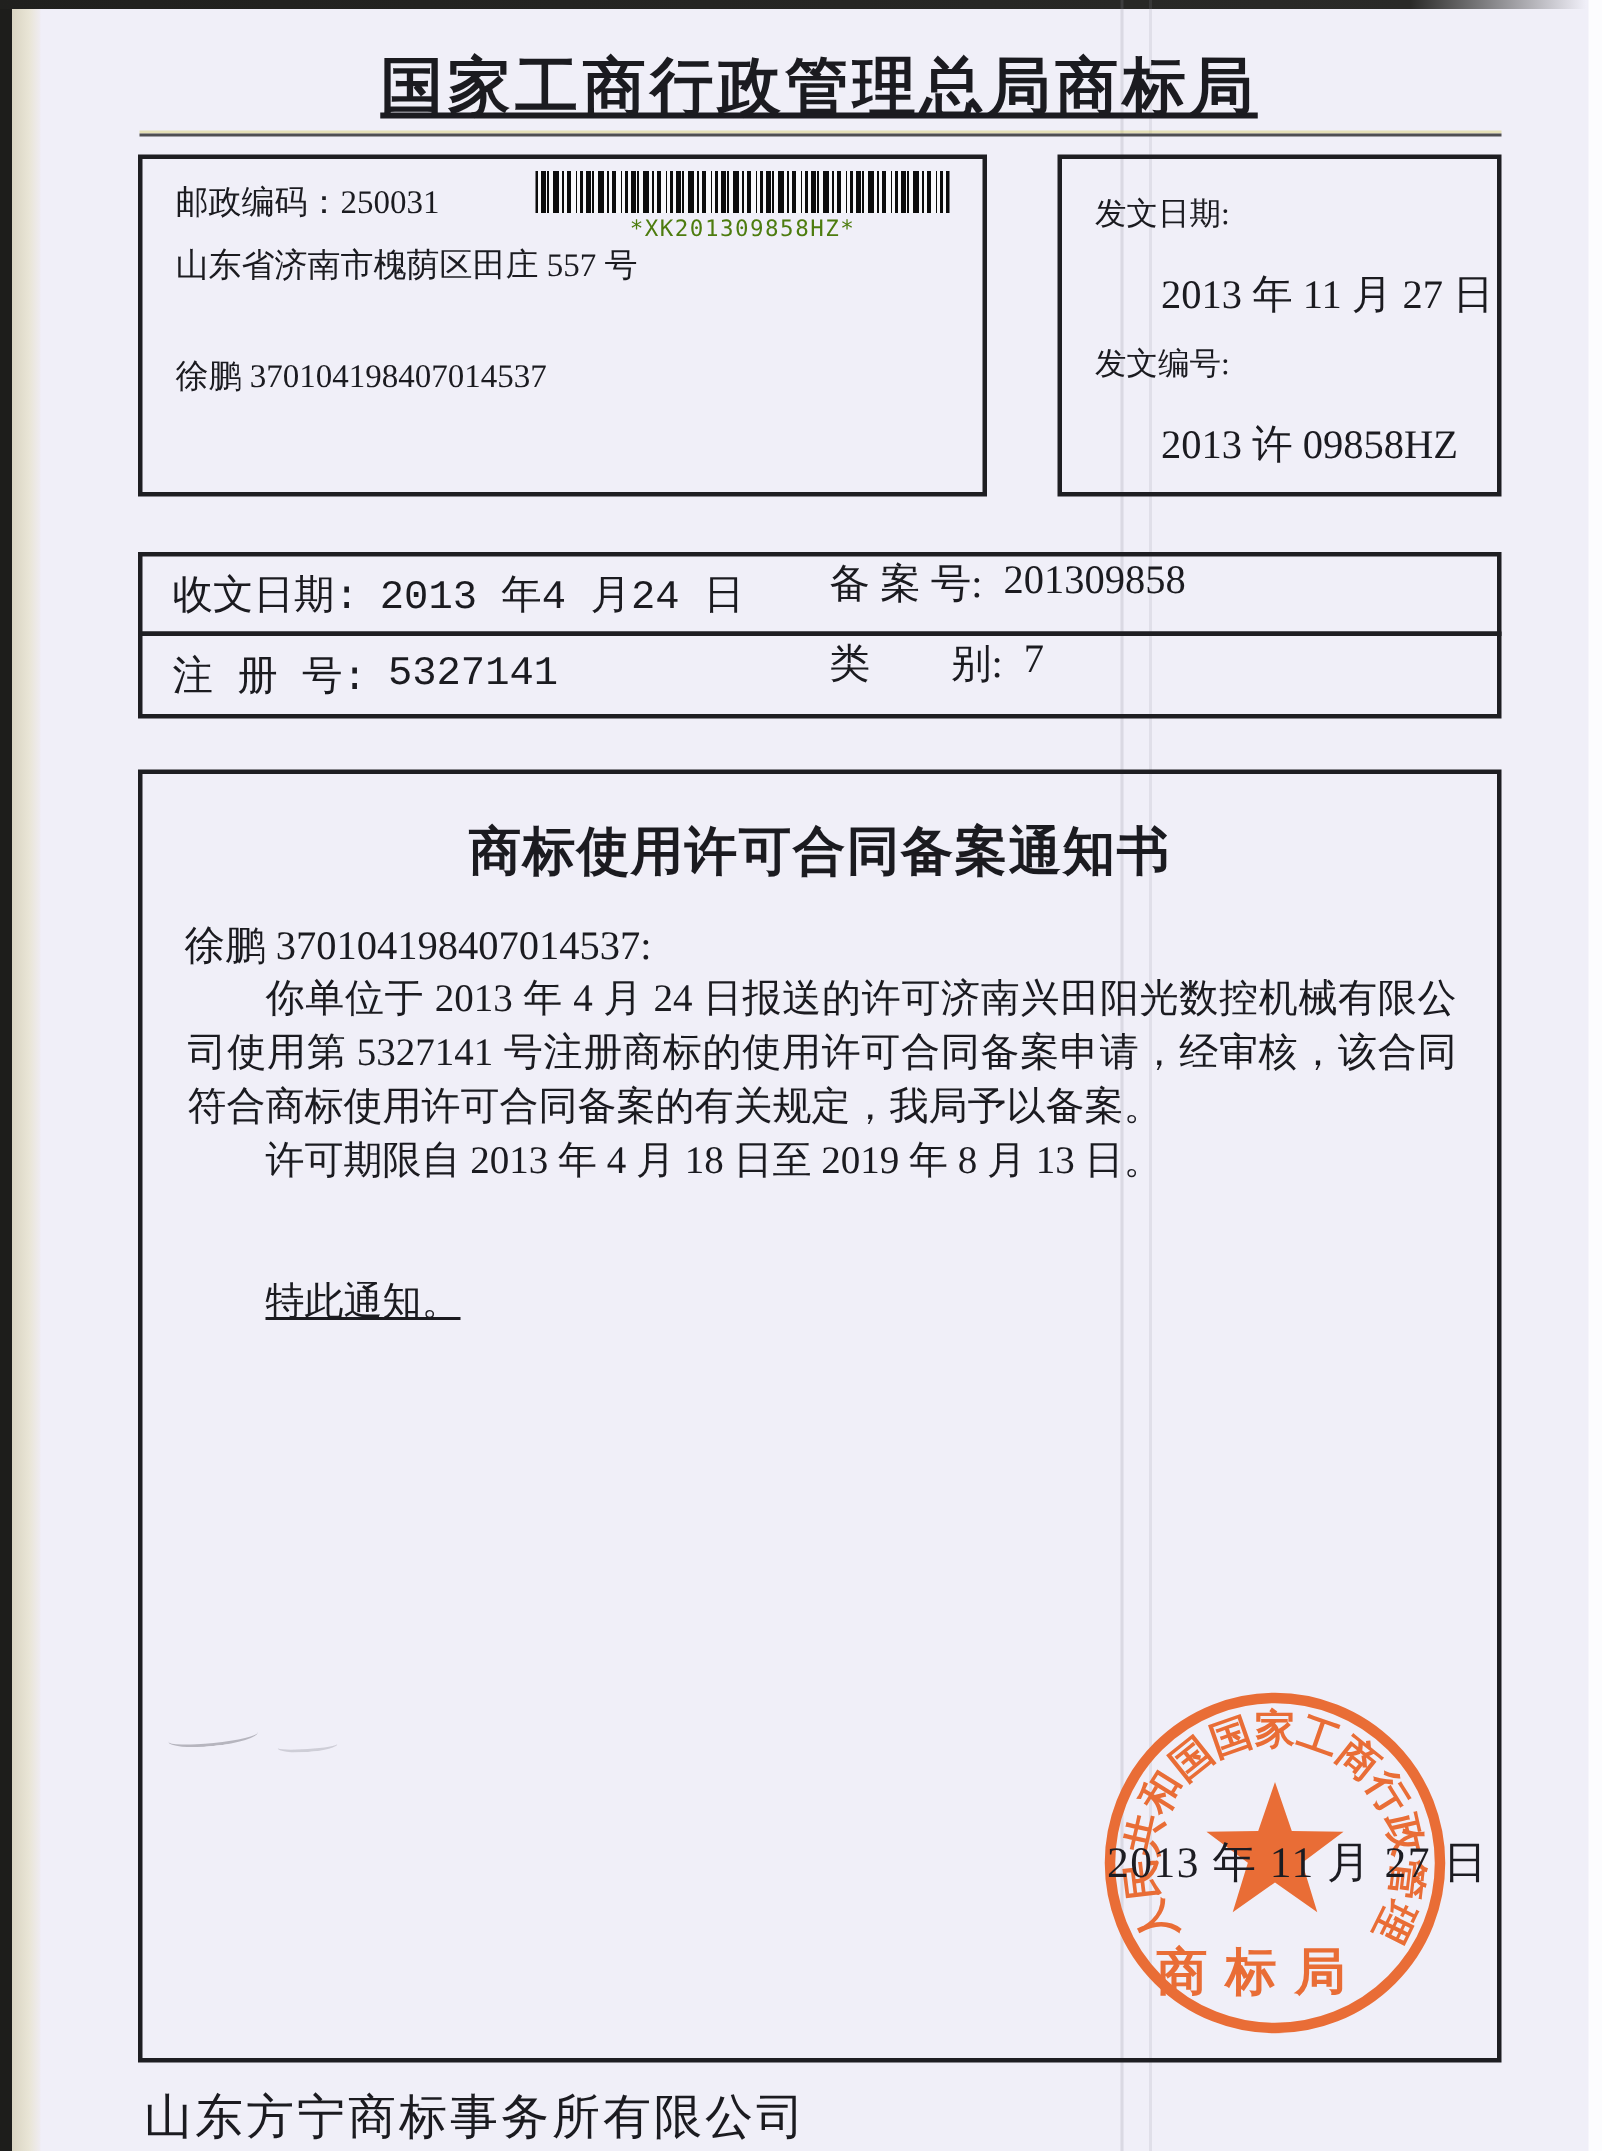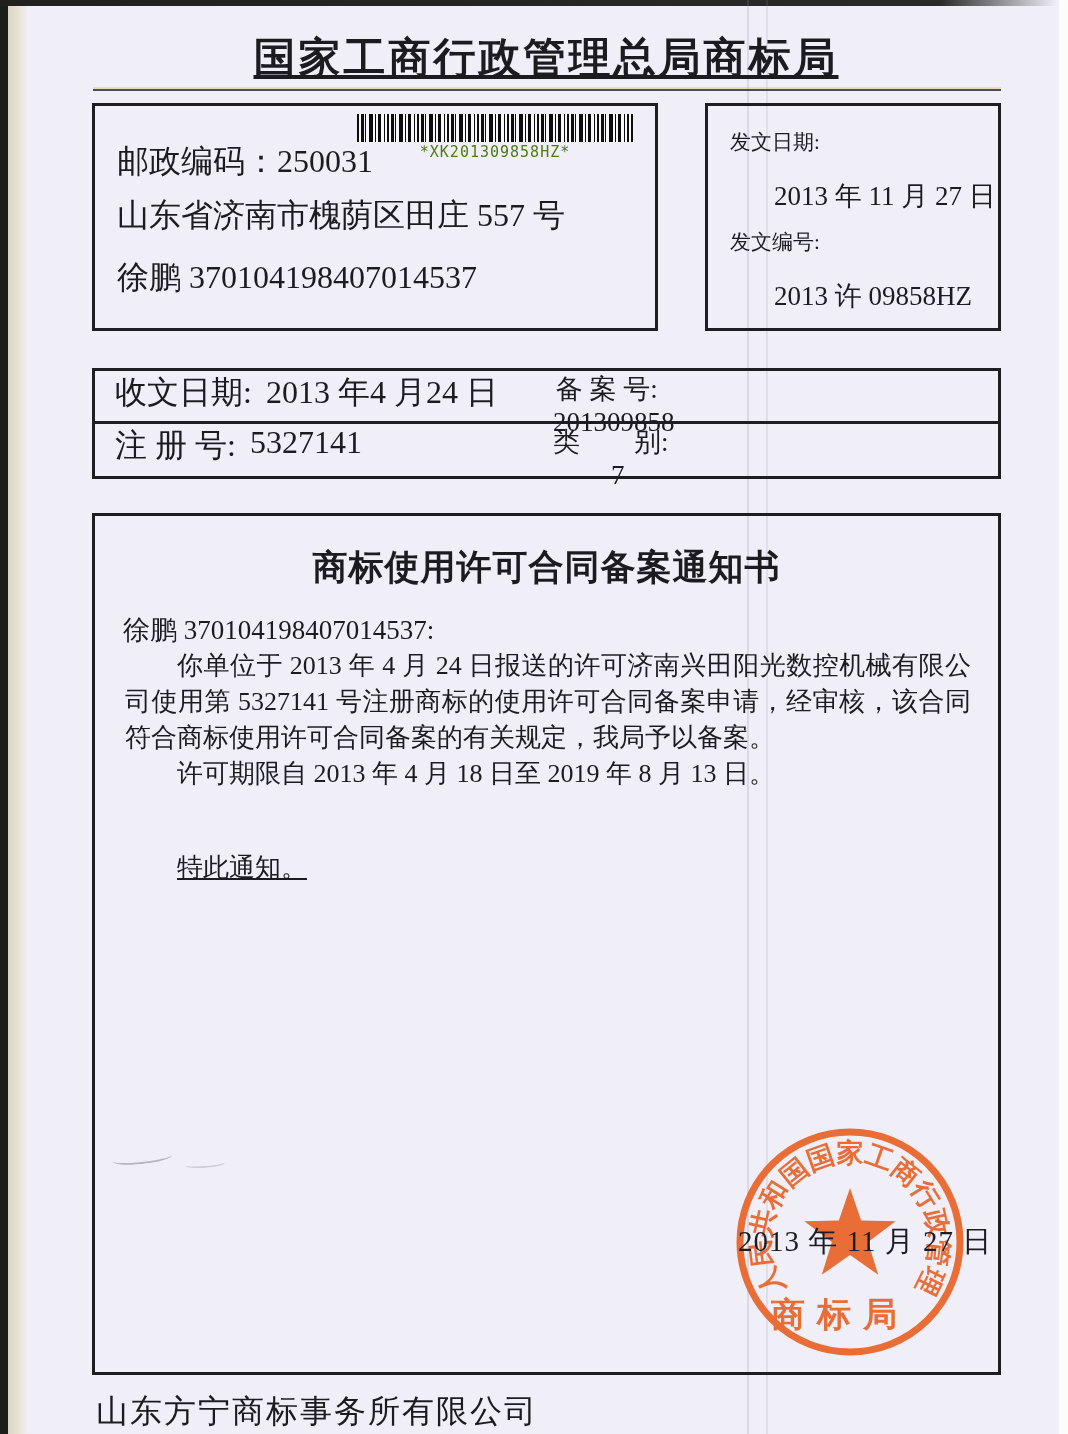--- a/index.html
+++ b/index.html
@@ -30,45 +30,45 @@
     box-shadow:0 -2px 0 rgba(205,195,60,.35);}
 
   
   .box{position:absolute;border:3px solid #1e1e22;box-sizing:border-box;}
   .address-box{left:92px;top:103px;width:566px;height:228px;}
   .dispatch-box{left:705px;top:103px;width:296px;height:228px;}
   .row-box{left:92px;top:368px;width:909px;height:56px;}
   .row-box2{left:92px;top:421px;width:909px;height:58px;}
   .main-box{left:92px;top:513px;width:909px;height:862px;}
 
-  .addr-line{position:absolute;left:22px;font-size:32px;white-space:nowrap;margin-top:20px;}
+  .addr-line{position:absolute;left:22px;font-size:22px;white-space:nowrap;}
   .addr-postal{top:14px;}
-  .addr-street{top:68px;text-align:right;}
+  .addr-street{top:56px;text-align:right;}
   .addr-recipient{top:130px;}
 
   .barcode{position:absolute;left:262px;top:8px;width:276px;height:28px;
     background:repeating-linear-gradient(90deg,
       #0c0c0c 0 2px,#f8f8fa 2px 4px,#0c0c0c 4px 7px,#f8f8fa 7px 8px,
       #0c0c0c 8px 9px,#f8f8fa 9px 12px,#0c0c0c 12px 16px,#f8f8fa 16px 18px,
       #0c0c0c 18px 19px,#f8f8fa 19px 21px,#0c0c0c 21px 24px,#f8f8fa 24px 27px,
       #0c0c0c 27px 28px,#f8f8fa 28px 30px);}
   .barcode-label{position:absolute;left:262px;top:37px;width:276px;text-align:center;
     font-family:"DejaVu Sans Mono","Liberation Mono",monospace;font-size:15px;letter-spacing:1px;color:#4d7c0f;}
 
   .disp-label{position:absolute;left:22px;font-size:21px;white-space:nowrap;}
   .disp-value{position:absolute;left:66px;font-size:27px;white-space:nowrap;}
   .disp-date-label{top:22px;}
   .disp-date-value{top:72px;}
   .disp-no-label{top:122px;}
   .disp-no-value{top:172px;}
 
-  .row-line{position:absolute;left:20px;top:0;height:100%;display:flex;align-items:flex-start;
-    font-size:32px;white-space:nowrap;}
-  .row-col2{position:absolute;left:458px;top:0;height:100%;display:flex;align-items:center;
-    font-size:27px;white-space:nowrap;flex-direction:column;}
+  .row-line{position:absolute;left:20px;top:0;height:100%;display:flex;align-items:center;
+    font-size:27px;white-space:nowrap;font-family:Liberation Mono, monospace;}
+  .row-col2{position:absolute;left:458px;top:0;height:100%;display:flex;align-items:flex-start;
+    font-size:27px;white-space:nowrap;}
   .lbl{margin-right:14px;}
 
   
   .notice-title{position:absolute;left:0;top:28px;width:100%;text-align:center;
     font-size:35px;font-weight:bold;letter-spacing:1px;}
   .salutation{position:absolute;left:28px;top:96px;font-size:27px;}
   .notice-body{position:absolute;left:30px;top:132px;width:846px;
     font-size:26px;line-height:36px;text-align:justify;}
   .notice-body p{margin:0;text-indent:2em;}
   .closing{margin-top:58px !important;text-decoration:underline;}

